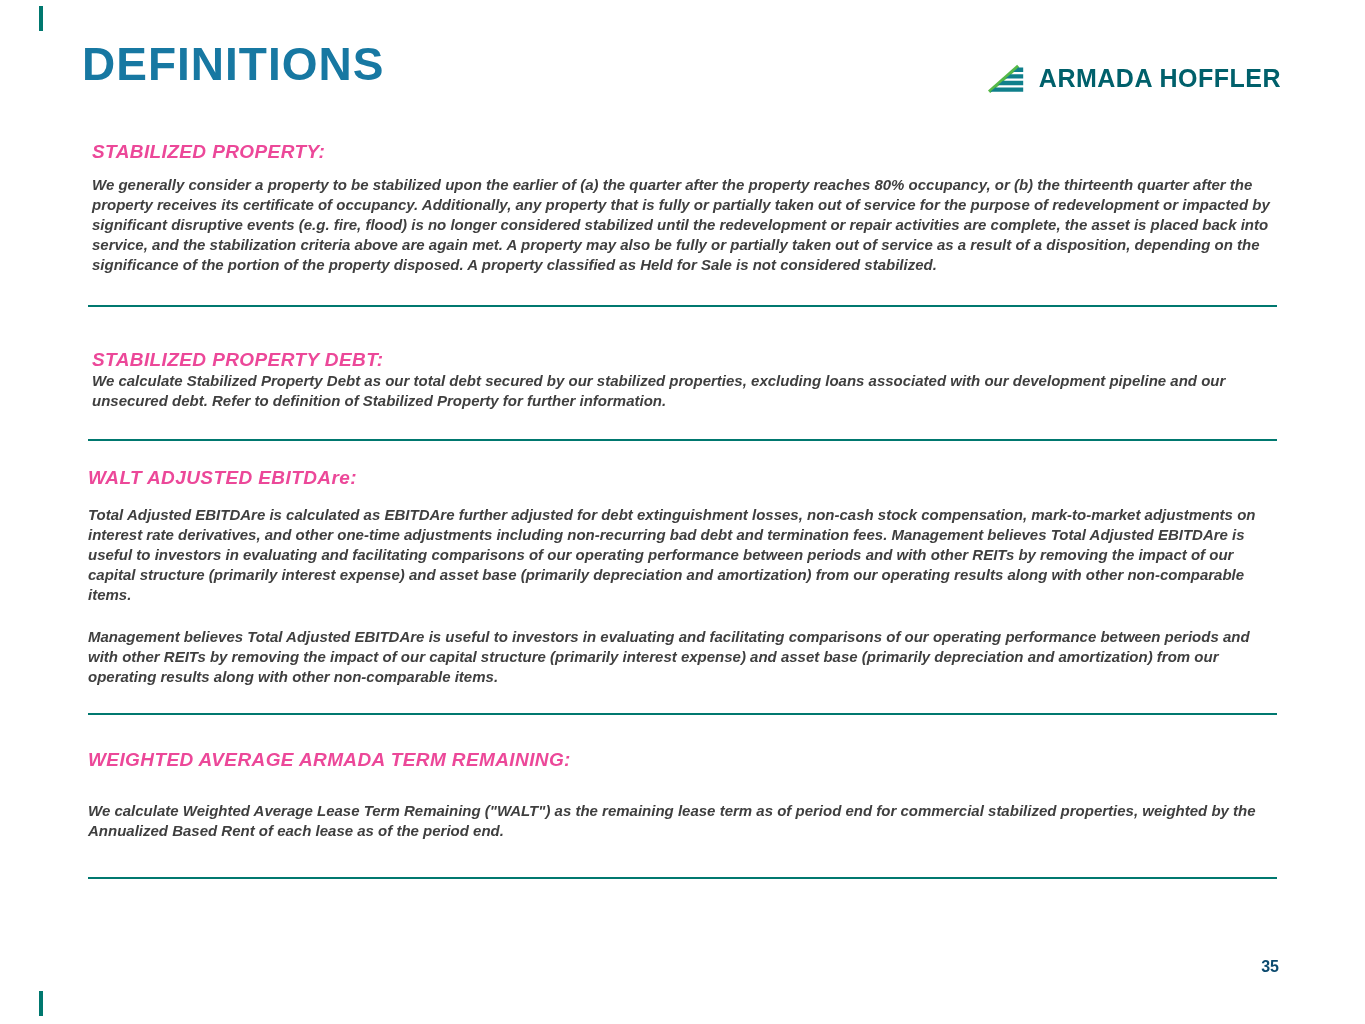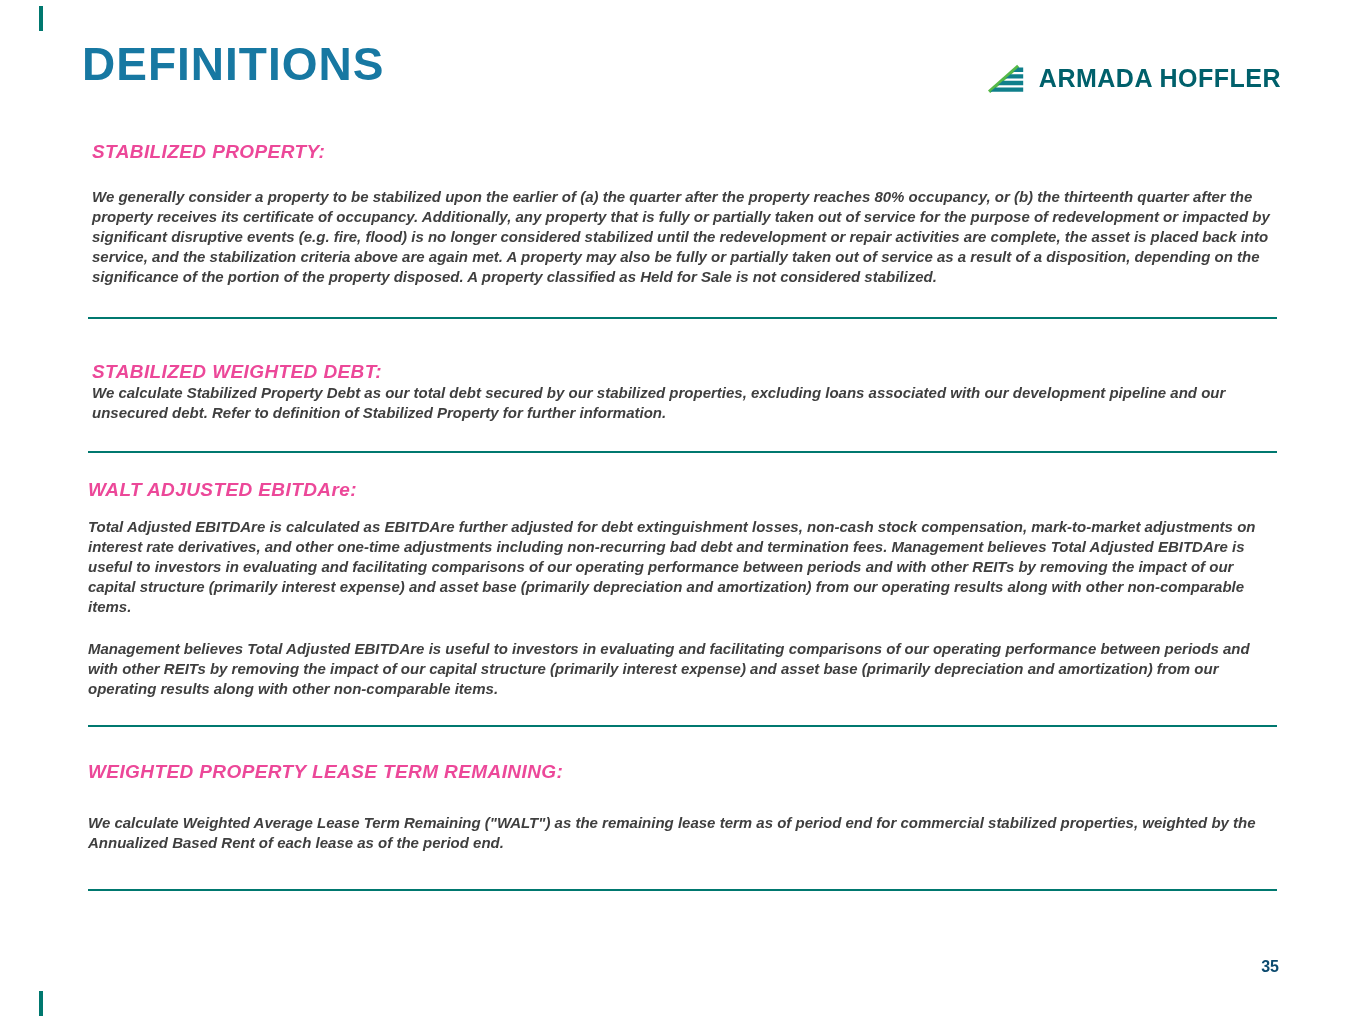--- a/index.html
+++ b/index.html
@@ -81,21 +81,21 @@
     border: none;
     height: 2px;
     margin: 0;
     background: #00786f;
   }
   .def-section.indented h2,
   .def-section.indented p { padding-left: 4px; }
 
   
   .sec-1 h2 { margin-top: 48px; }
-  .sec-1 p  { margin-top: 24px; }
+  .sec-1 p  { margin-top: 12px; }
   .sec-1 .rule { margin-top: 30px; }
 
   .sec-2 h2 { margin-top: 42px; }
   .sec-2 p  { }
   .sec-2 .rule { margin-top: 28px; }
 
   .sec-3 h2 { margin-top: 26px; }
   .sec-3 p.p-a { margin-top: 16px; }
   .sec-3 p.p-b { margin-top: 22px; }
   .sec-3 .rule { margin-top: 26px; }
@@ -141,34 +141,34 @@
 
   <main class="content">
 
     <section class="def-section sec-1 indented">
       <h2>STABILIZED PROPERTY:</h2>
       <p>We generally consider a property to be stabilized upon the earlier of (a) the quarter after the property reaches 80% occupancy, or (b) the thirteenth quarter after the property receives its certificate of occupancy. Additionally, any property that is fully or partially taken out of service for the purpose of redevelopment or impacted by significant disruptive events (e.g. fire, flood) is no longer considered stabilized until the redevelopment or repair activities are complete, the asset is placed back into service, and the stabilization criteria above are again met. A property may also be fully or partially taken out of service as a result of a disposition, depending on the significance of the portion of the property disposed. A property classified as Held for Sale is not considered stabilized.</p>
       <hr class="rule">
     </section>
 
     <section class="def-section sec-2 indented">
-      <h2>STABILIZED WEIGHTED DEBT:</h2>
+      <h2>STABILIZED PROPERTY DEBT:</h2>
       <p>We calculate Stabilized Property Debt as our total debt secured by our stabilized properties, excluding loans associated with our development pipeline and our unsecured debt. Refer to definition of Stabilized Property for further information.</p>
       <hr class="rule">
     </section>
 
     <section class="def-section sec-3">
       <h2>WALT ADJUSTED EBITDAre:</h2>
       <p class="p-a">Total Adjusted EBITDAre is calculated as EBITDAre further adjusted for debt extinguishment losses, non-cash stock compensation, mark-to-market adjustments on interest rate derivatives, and other one-time adjustments including non-recurring bad debt and termination fees. Management believes Total Adjusted EBITDAre is useful to investors in evaluating and facilitating comparisons of our operating performance between periods and with other REITs by removing the impact of our capital structure (primarily interest expense) and asset base (primarily depreciation and amortization) from our operating results along with other non-comparable items.</p>
       <p class="p-b">Management believes Total Adjusted EBITDAre is useful to investors in evaluating and facilitating comparisons of our operating performance between periods and with other REITs by removing the impact of our capital structure (primarily interest expense) and asset base (primarily depreciation and amortization) from our operating results along with other non-comparable items.</p>
       <hr class="rule">
     </section>
 
     <section class="def-section sec-4">
-      <h2>WEIGHTED PROPERTY LEASE TERM REMAINING:</h2>
+      <h2>WEIGHTED AVERAGE ARMADA TERM REMAINING:</h2>
       <p>We calculate Weighted Average Lease Term Remaining ("WALT") as the remaining lease term as of period end for commercial stabilized properties, weighted by the Annualized Based Rent of each lease as of the period end.</p>
       <hr class="rule">
     </section>
 
   </main>
 
   <div class="page-number">35</div>
 
 </div>
 

